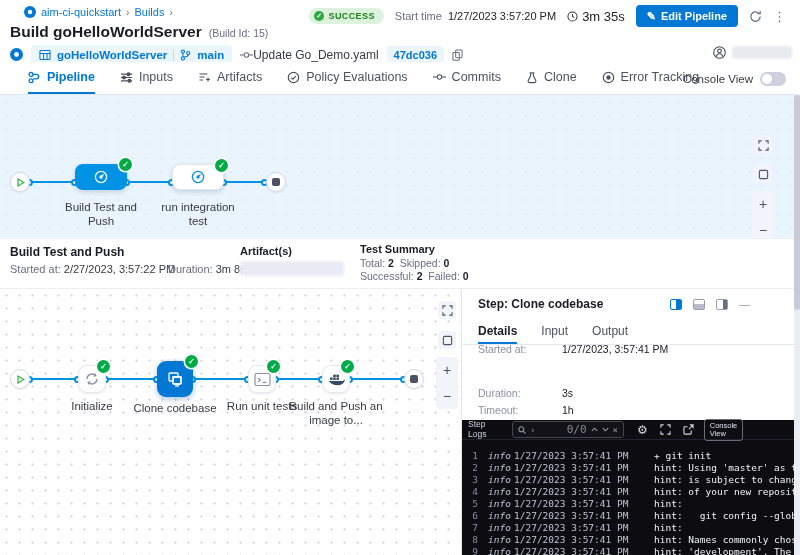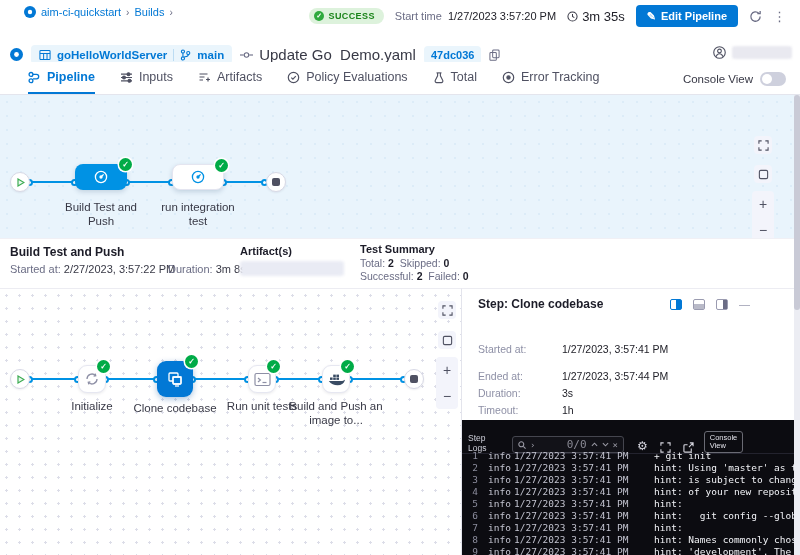--- a/index.html
+++ b/index.html
@@ -19,21 +19,21 @@
   .elapsed{display:flex;align-items:center;gap:4px;font-size:13px;color:#22222a;}
   .btn-edit{background:#0278d5;color:#fff;font-size:11px;font-weight:bold;height:22px;padding:0 11px;border-radius:4px;display:flex;align-items:center;gap:5px;cursor:pointer;}
   .iconbtn{color:#6b6d85;display:flex;align-items:center;justify-content:center;}
   .kebab{font-size:13px;color:#6b6d85;}
   .title-row{position:absolute;left:10px;top:23px;display:flex;align-items:baseline;gap:7px;}
   .page-title{font-size:15.5px;font-weight:bold;color:#1c1c28;}
   .build-id{font-size:10.5px;color:#6b6d85;}
   .entity-row{position:absolute;left:10px;top:45px;display:flex;align-items:center;gap:8px;}
   .pill{background:#eaf5fc;border-radius:4px;height:19px;display:flex;align-items:center;gap:6px;padding:0 8px;color:#0278d5;font-size:11.5px;font-weight:bold;}
   .pill .vdiv{width:1px;height:12px;background:#bcdcf3;}
-  .commit-msg{display:flex;align-items:center;gap:6px;font-size:15px;color:#383946;}
+  .commit-msg{display:flex;align-items:center;font-size:12px;color:#383946;}
   .sha-pill{background:#eaf5fc;border-radius:4px;height:18px;display:flex;align-items:center;padding:0 7px;color:#0278d5;font-size:11px;font-weight:bold;}
   .avatar-row{position:absolute;right:8px;top:46px;display:flex;align-items:center;gap:6px;}
   .blurname{width:60px;height:13px;border-radius:3px;background:#e9e9f0;filter:blur(1px);}
 
   
   #tabbar{position:absolute;left:0;top:62px;width:800px;height:33px;border-bottom:1px solid #e4e5ed;background:#fff;display:flex;align-items:stretch;padding-left:28px;gap:25px;}
   .tab{display:flex;align-items:center;gap:6px;font-size:12.5px;color:#4f5162;cursor:pointer;border-bottom:2px solid transparent;}
   .tab.active{color:#0278d5;font-weight:bold;border-bottom-color:#0278d5;}
   .console-toggle{position:absolute;right:14px;top:0;height:33px;display:flex;align-items:center;gap:7px;font-size:11.5px;color:#383946;}
   .switch{width:26px;height:14px;border-radius:8px;background:#ced0dd;position:relative;cursor:pointer;}
@@ -81,34 +81,34 @@
   .minimize{color:#9a9bb0;font-size:11px;cursor:pointer;}
   .sp-tabs{position:absolute;left:0;top:30px;width:338px;height:26px;border-bottom:1px solid #e7e8f0;display:flex;gap:24px;padding-left:16px;}
   .sp-tab{display:flex;align-items:center;font-size:12px;color:#4f5162;border-bottom:2px solid transparent;cursor:pointer;}
   .sp-tab.active{color:#1c1c28;font-weight:bold;border-bottom-color:#0278d5;}
   .sp-row{position:absolute;left:16px;font-size:10.5px;}
   .sp-row .k{display:inline-block;width:84px;color:#8e90a6;}
   .sp-row .v{color:#22222a;}
 
   
   #console{position:absolute;left:462px;top:420px;width:338px;height:135px;background:#0c0c11;font-family:"DejaVu Sans Mono",monospace;}
-  .cl-header{position:absolute;left:0;top:0;width:338px;height:34px;display:flex;align-items:flex-end;padding:0 6px;border-bottom:1px solid #23232e;}
+  .cl-header{position:absolute;left:0;top:0;width:338px;height:20px;display:flex;align-items:center;padding:0 6px;border-bottom:1px solid #23232e;}
   .cl-title{font-size:8.5px;line-height:9.5px;color:#cfd0da;width:34px;font-family:"Liberation Sans",sans-serif;}
   .searchbox{width:112px;height:17px;border:1px solid #45464f;border-radius:3px;background:#121218;display:flex;align-items:center;gap:4px;padding:0 5px;margin-left:10px;}
   .searchbox .caret{color:#9a9aa5;font-size:9px;}
   .counter{font-size:11px;color:#8a8a95;margin-left:auto;}
   .sb-ico{color:#9a9aa5;cursor:pointer;display:flex;}
   .sb-x{color:#9a9aa5;font-size:9px;cursor:pointer;}
   .cl-gear{color:#d5d5de;font-size:12px;margin-left:13px;cursor:pointer;font-family:"DejaVu Sans",sans-serif;}
   .cl-svgbtn{color:#d5d5de;margin-left:12px;cursor:pointer;display:flex;}
   .cv-btn{margin-left:10px;border:1px solid #6a6b74;border-radius:3px;padding:2px 5px;font-size:7.5px;line-height:8px;color:#e2e2ea;font-family:"Liberation Sans",sans-serif;cursor:pointer;}
   .log-area{position:absolute;left:0;top:29px;width:332px;height:106px;overflow:hidden;}
   .log-row{display:flex;align-items:center;height:12px;font-size:9.5px;white-space:pre;}
   .ln{width:16px;text-align:right;color:#8b8c9c;flex:none;}
-  .lv{width:26px;margin-left:10px;color:#c2c3cf;flex:none;}
+  .lv{width:26px;margin-left:10px;color:#c2c3cf;flex:none;font-style:italic;}
   .lt{width:128px;color:#c2c3cf;flex:none;}
   .lm{margin-left:12px;color:#f2f3f7;overflow:hidden;}
 
   
   #scrollstrip{position:absolute;right:0;top:95px;width:6px;height:460px;background:#ecedf3;}
   #scrollthumb{position:absolute;right:0;top:95px;width:6px;height:215px;background:#c9cad6;border-radius:3px;}
 </style>
 </head>
 <body>
 
@@ -148,20 +148,24 @@
     </span>
     <span class="iconbtn">
       <svg width="13" height="13" viewBox="0 0 14 14" fill="none" stroke="#6b6d85" stroke-width="1.4">
           <path d="M12 7a5 5 0 1 1-1.5-3.5"></path>
           <path d="M12 1v3h-3"></path>
         </svg>
     </span>
     <span class="kebab">⋮</span>
   </div>
 
+  <div class="title-row">
+    <span class="page-title">Build goHelloWorldServer</span>
+    <span class="build-id">(Build Id: 15)</span>
+  </div>
 
   <div class="entity-row">
     <span>
       <svg width="13" height="13" viewBox="0 0 12 12">
           <circle cx="6" cy="6" r="6" fill="#0278d5"></circle>
           <circle cx="6" cy="6" r="2.2" fill="#fff"></circle>
         </svg>
     </span>
     <span class="pill">
       <span>
@@ -239,25 +243,33 @@
     <span>Artifacts</span>
   </span>
   <span class="tab">
     <svg width="13" height="13" viewBox="0 0 13 13" fill="none" stroke="currentColor" stroke-width="1.2">
         <circle cx="6.5" cy="6.5" r="5.2"></circle>
         <path d="M4.3 6.6l1.6 1.6 2.9-3"></path>
       </svg>
     <span>Policy Evaluations</span>
   </span>
   <span class="tab">
+    <svg width="13" height="10" viewBox="0 0 14 10" fill="none" stroke="currentColor" stroke-width="1.2">
+        <line x1="0" y1="5" x2="4" y2="5"></line>
+        <circle cx="7" cy="5" r="2.4"></circle>
+        <line x1="10" y1="5" x2="14" y2="5"></line>
+      </svg>
+    <span>Commits</span>
+  </span>
+  <span class="tab">
     <svg width="12" height="13" viewBox="0 0 13 13" fill="none" stroke="currentColor" stroke-width="1.2">
         <path d="M5 1.5v3.2L2.4 9.8a1.6 1.6 0 0 0 1.5 2.2h5.2a1.6 1.6 0 0 0 1.5-2.2L8 4.7V1.5"></path>
         <line x1="3.8" y1="1.5" x2="9.2" y2="1.5"></line>
       </svg>
-    <span>Total</span>
+    <span>Clone</span>
   </span>
   <span class="tab">
     <svg width="13" height="13" viewBox="0 0 13 13" fill="none" stroke="currentColor" stroke-width="1.2">
         <circle cx="6.5" cy="6.5" r="5.2"></circle>
         <circle cx="6.5" cy="6.5" r="1.6" fill="currentColor"></circle>
       </svg>
     <span>Error Tracking</span>
   </span>
   <span class="console-toggle">
     <span>Console View</span>
@@ -452,25 +464,27 @@
 </div>
 
 <div id="step-panel">
   <div class="sp-title">Step: Clone codebase</div>
   <div class="layout-icons">
     <span class="li split"></span>
     <span class="li bottom"></span>
     <span class="li right"></span>
     <span class="minimize">—</span>
   </div>
+  <div class="sp-tabs">
+    <span class="sp-tab active">Details</span>
+    <span class="sp-tab">Input</span>
+    <span class="sp-tab">Output</span>
+  </div>
   <div class="sp-row" style="top:54px;">
     <span class="k">Started at:</span><span class="v">1/27/2023, 3:57:41 PM</span>
-  </div>
-  <div class="sp-row" style="top:81px;">
-    <span class="k">Ended at:</span><span class="v">1/27/2023, 3:57:44 PM</span>
   </div>
   <div class="sp-row" style="top:98px;">
     <span class="k">Duration:</span><span class="v">3s</span>
   </div>
   <div class="sp-row" style="top:115px;">
     <span class="k">Timeout:</span><span class="v">1h</span>
   </div>
 </div>
 
 <div id="console">

